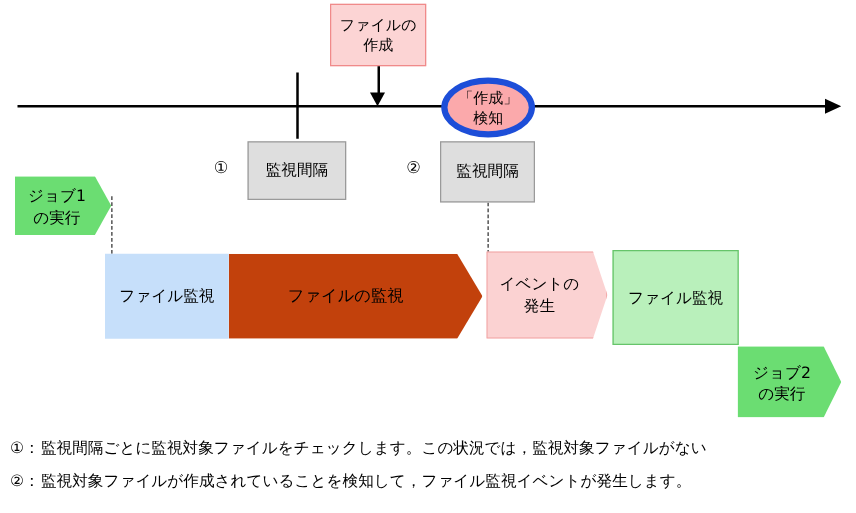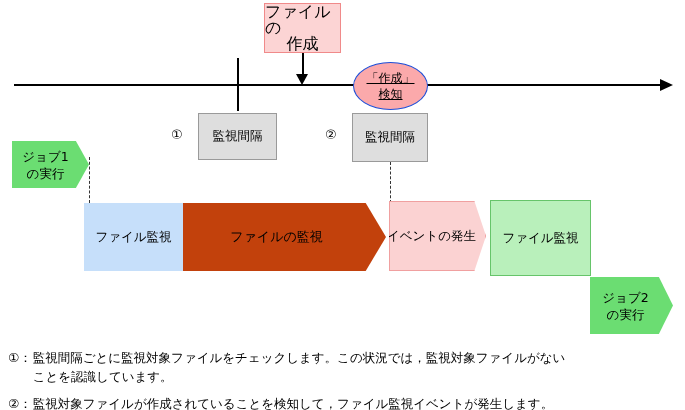--- a/index.html
+++ b/index.html
@@ -56,21 +56,21 @@
     top: 3px;
     width: 77px;
     height: 50px;
     background: #fcd4d4;
     border: 1px solid #f08a8a;
     box-sizing: border-box;
     display: flex;
     flex-direction: column;
     align-items: center;
     justify-content: center;
-    font-size: 16px;
+    font-size: 12px;
     line-height: 16px;
     letter-spacing: 0px;
   }
   .create-arrow-shaft {
     position: absolute;
     left: 302px;
     top: 53px;
     width: 1.5px;
     height: 25px;
     background: #000;
@@ -86,31 +86,30 @@
   }
 
   
   .detect-ellipse {
     position: absolute;
     left: 353px;
     top: 62px;
     width: 75px;
     height: 48px;
     background: #fba9ab;
-    border: 1px solid #1d4ed8;
+    border: 5px solid #1d4ed8;
     border-radius: 50%;
     box-sizing: border-box;
     display: flex;
     flex-direction: column;
     align-items: center;
     justify-content: center;
     font-size: 12px;
     line-height: 16px;
     z-index: 5;
-    text-decoration: underline;
   }
 
   
   .interval-box {
     position: absolute;
     background: #dedede;
     border: 1px solid #9a9a9a;
     box-sizing: border-box;
     display: flex;
     align-items: center;
@@ -188,21 +187,21 @@
   .flow-event {
     position: absolute;
     left: 389px;
     top: 201px;
     width: 97px;
     height: 70px;
     background: #fbd2d2;
     border: 1px solid #f0a0a0;
     box-sizing: border-box;
     display: flex;
-    flex-direction: row;
+    flex-direction: column;
     align-items: center;
     justify-content: center;
     font-size: 12.5px;
     line-height: 18px;
     clip-path: polygon(0% 0%, 88% 0%, 100% 50%, 88% 100%, 0% 100%);
   }
   .flow-event .flow-label { transform: translateX(-6px); }
   .flow-end {
     position: absolute;
     left: 490px;
@@ -303,21 +302,20 @@
   <div class="job-pentagon" id="job2-shape">
     <span class="job-label">ジョブ2</span>
     <span class="job-label">の実行</span>
   </div>
 
   <div class="notes">
     <div class="note-row">
       <span class="note-marker">①：</span>
       <span class="note-text">
         <span class="nowrap">監視間隔ごとに監視対象ファイルをチェックします。この状況では，監視対象ファイルがない</span><br>
-        <span class="nowrap">ことを認識しています。</span>
       </span>
     </div>
     <div class="note-row">
       <span class="note-marker">②：</span>
       <span class="note-text">
         <span class="nowrap">監視対象ファイルが作成されていることを検知して，ファイル監視イベントが発生します。</span>
       </span>
     </div>
   </div>
 

